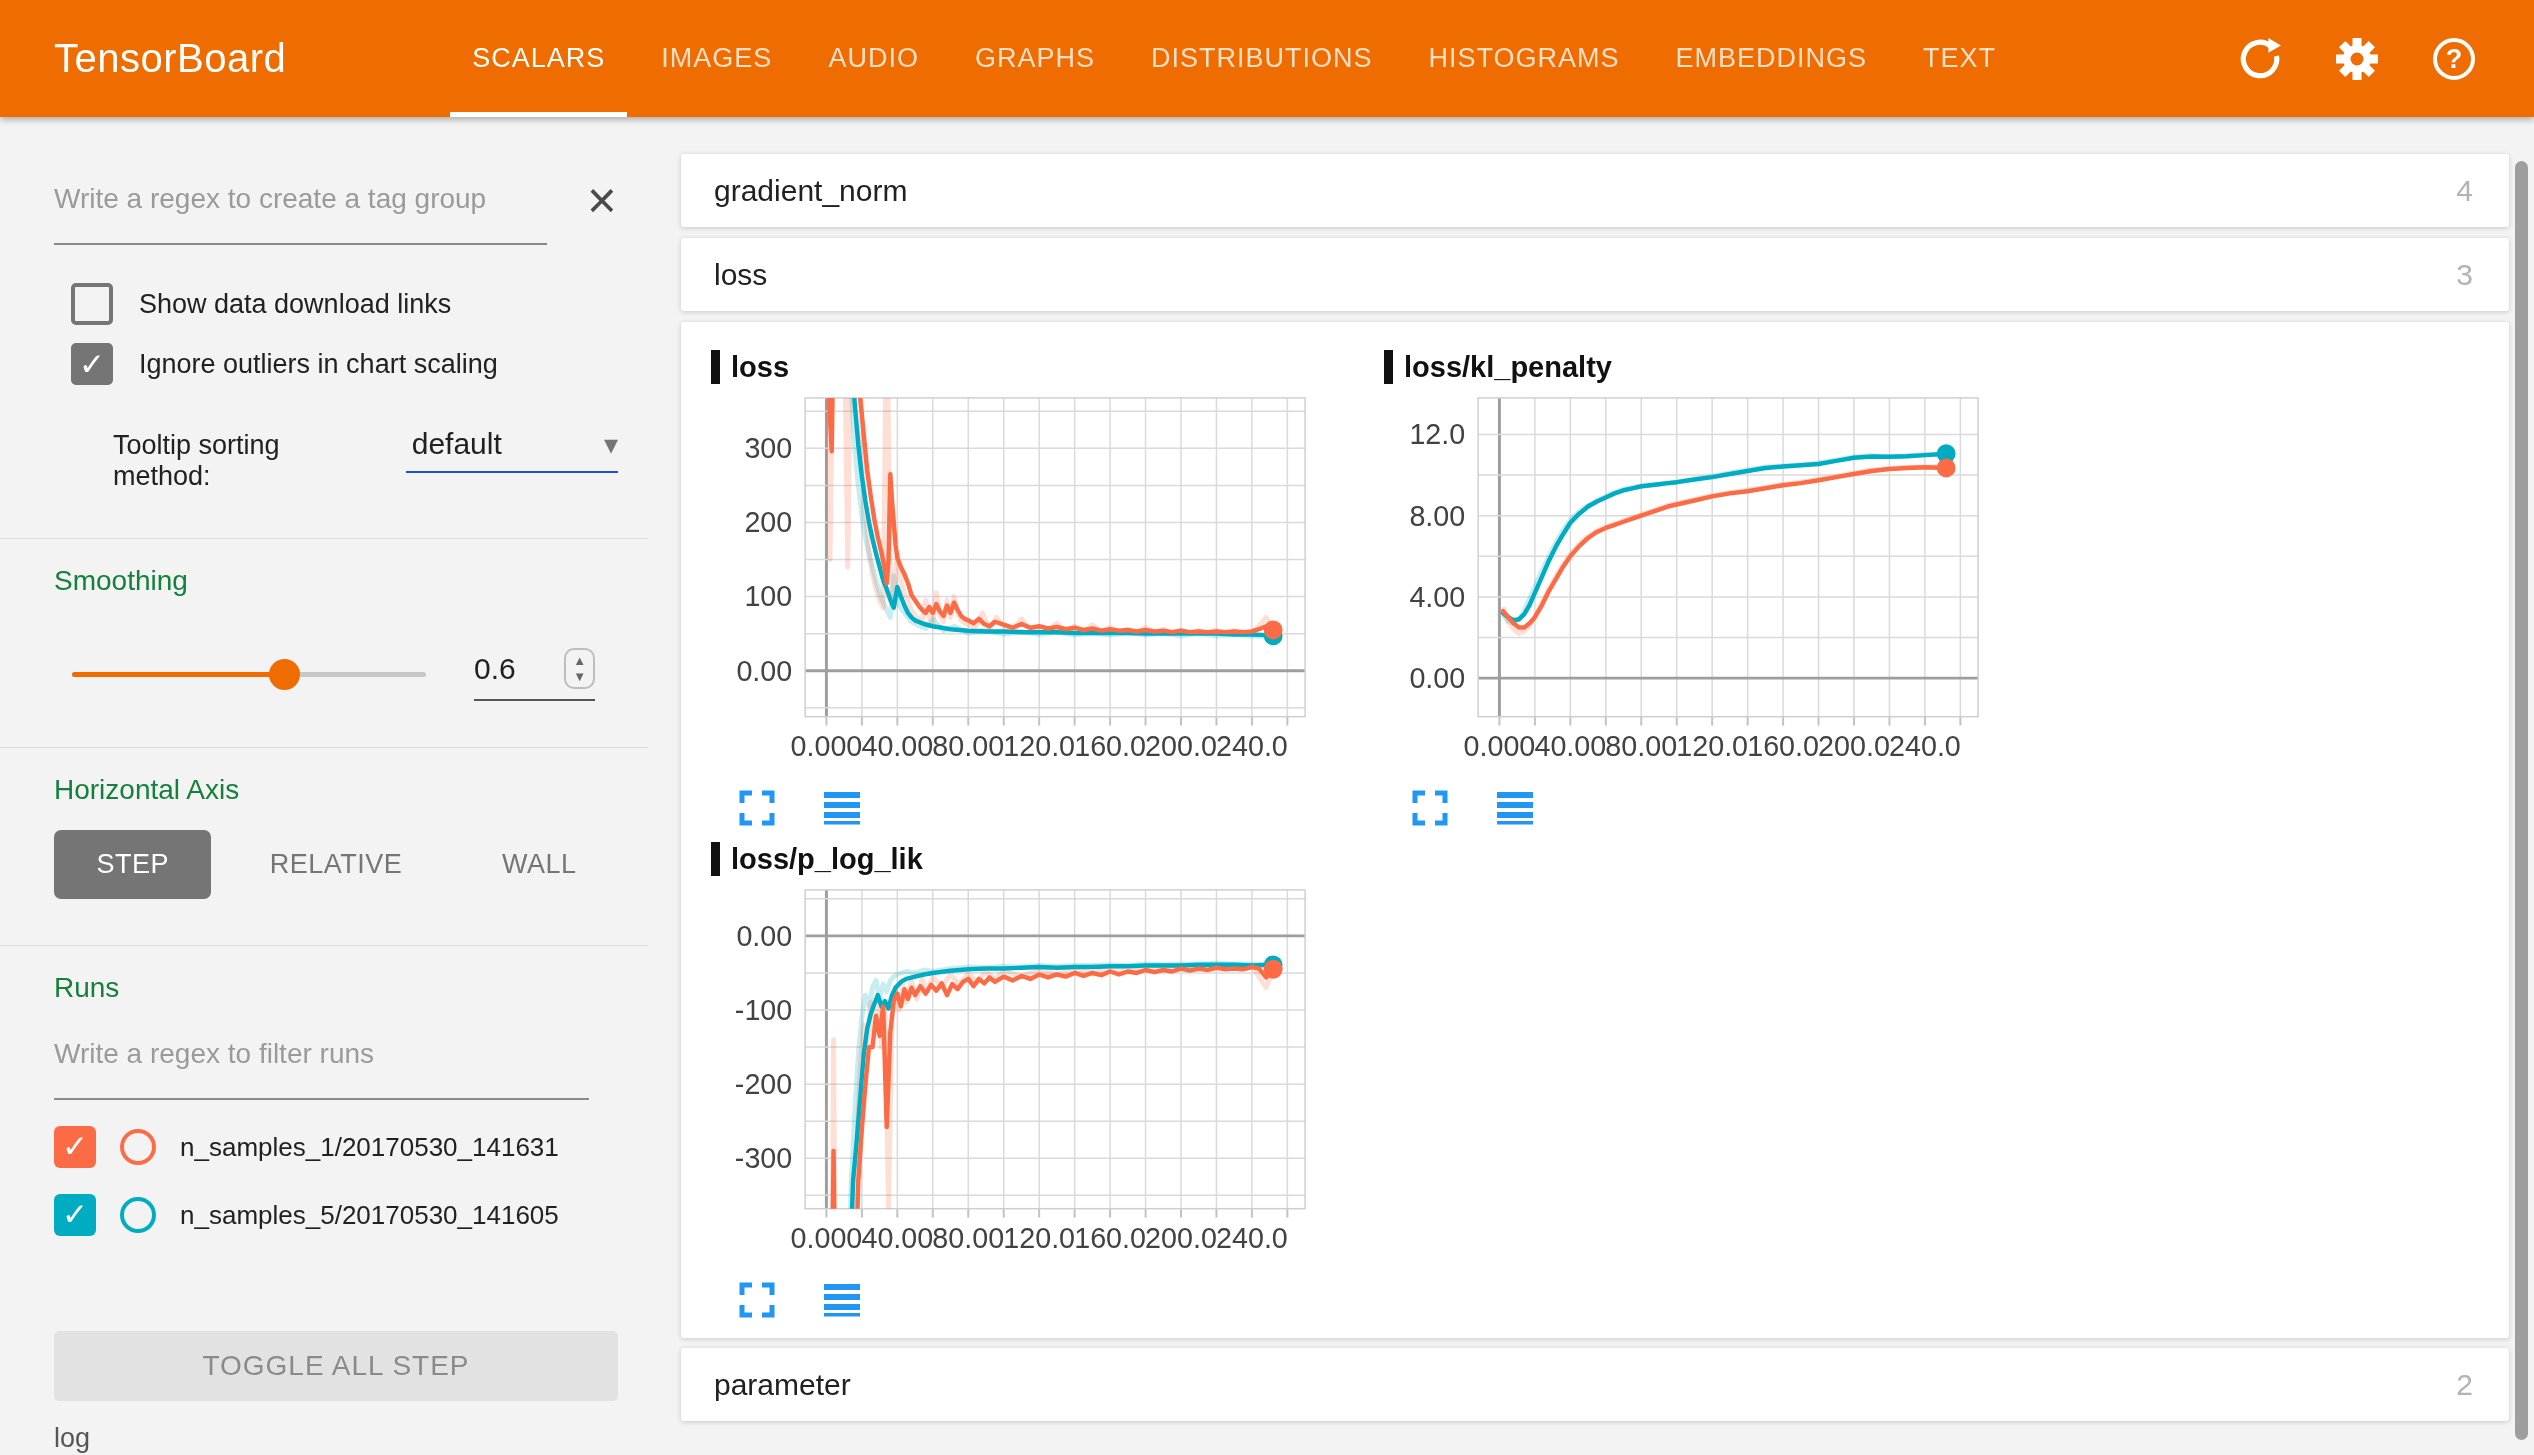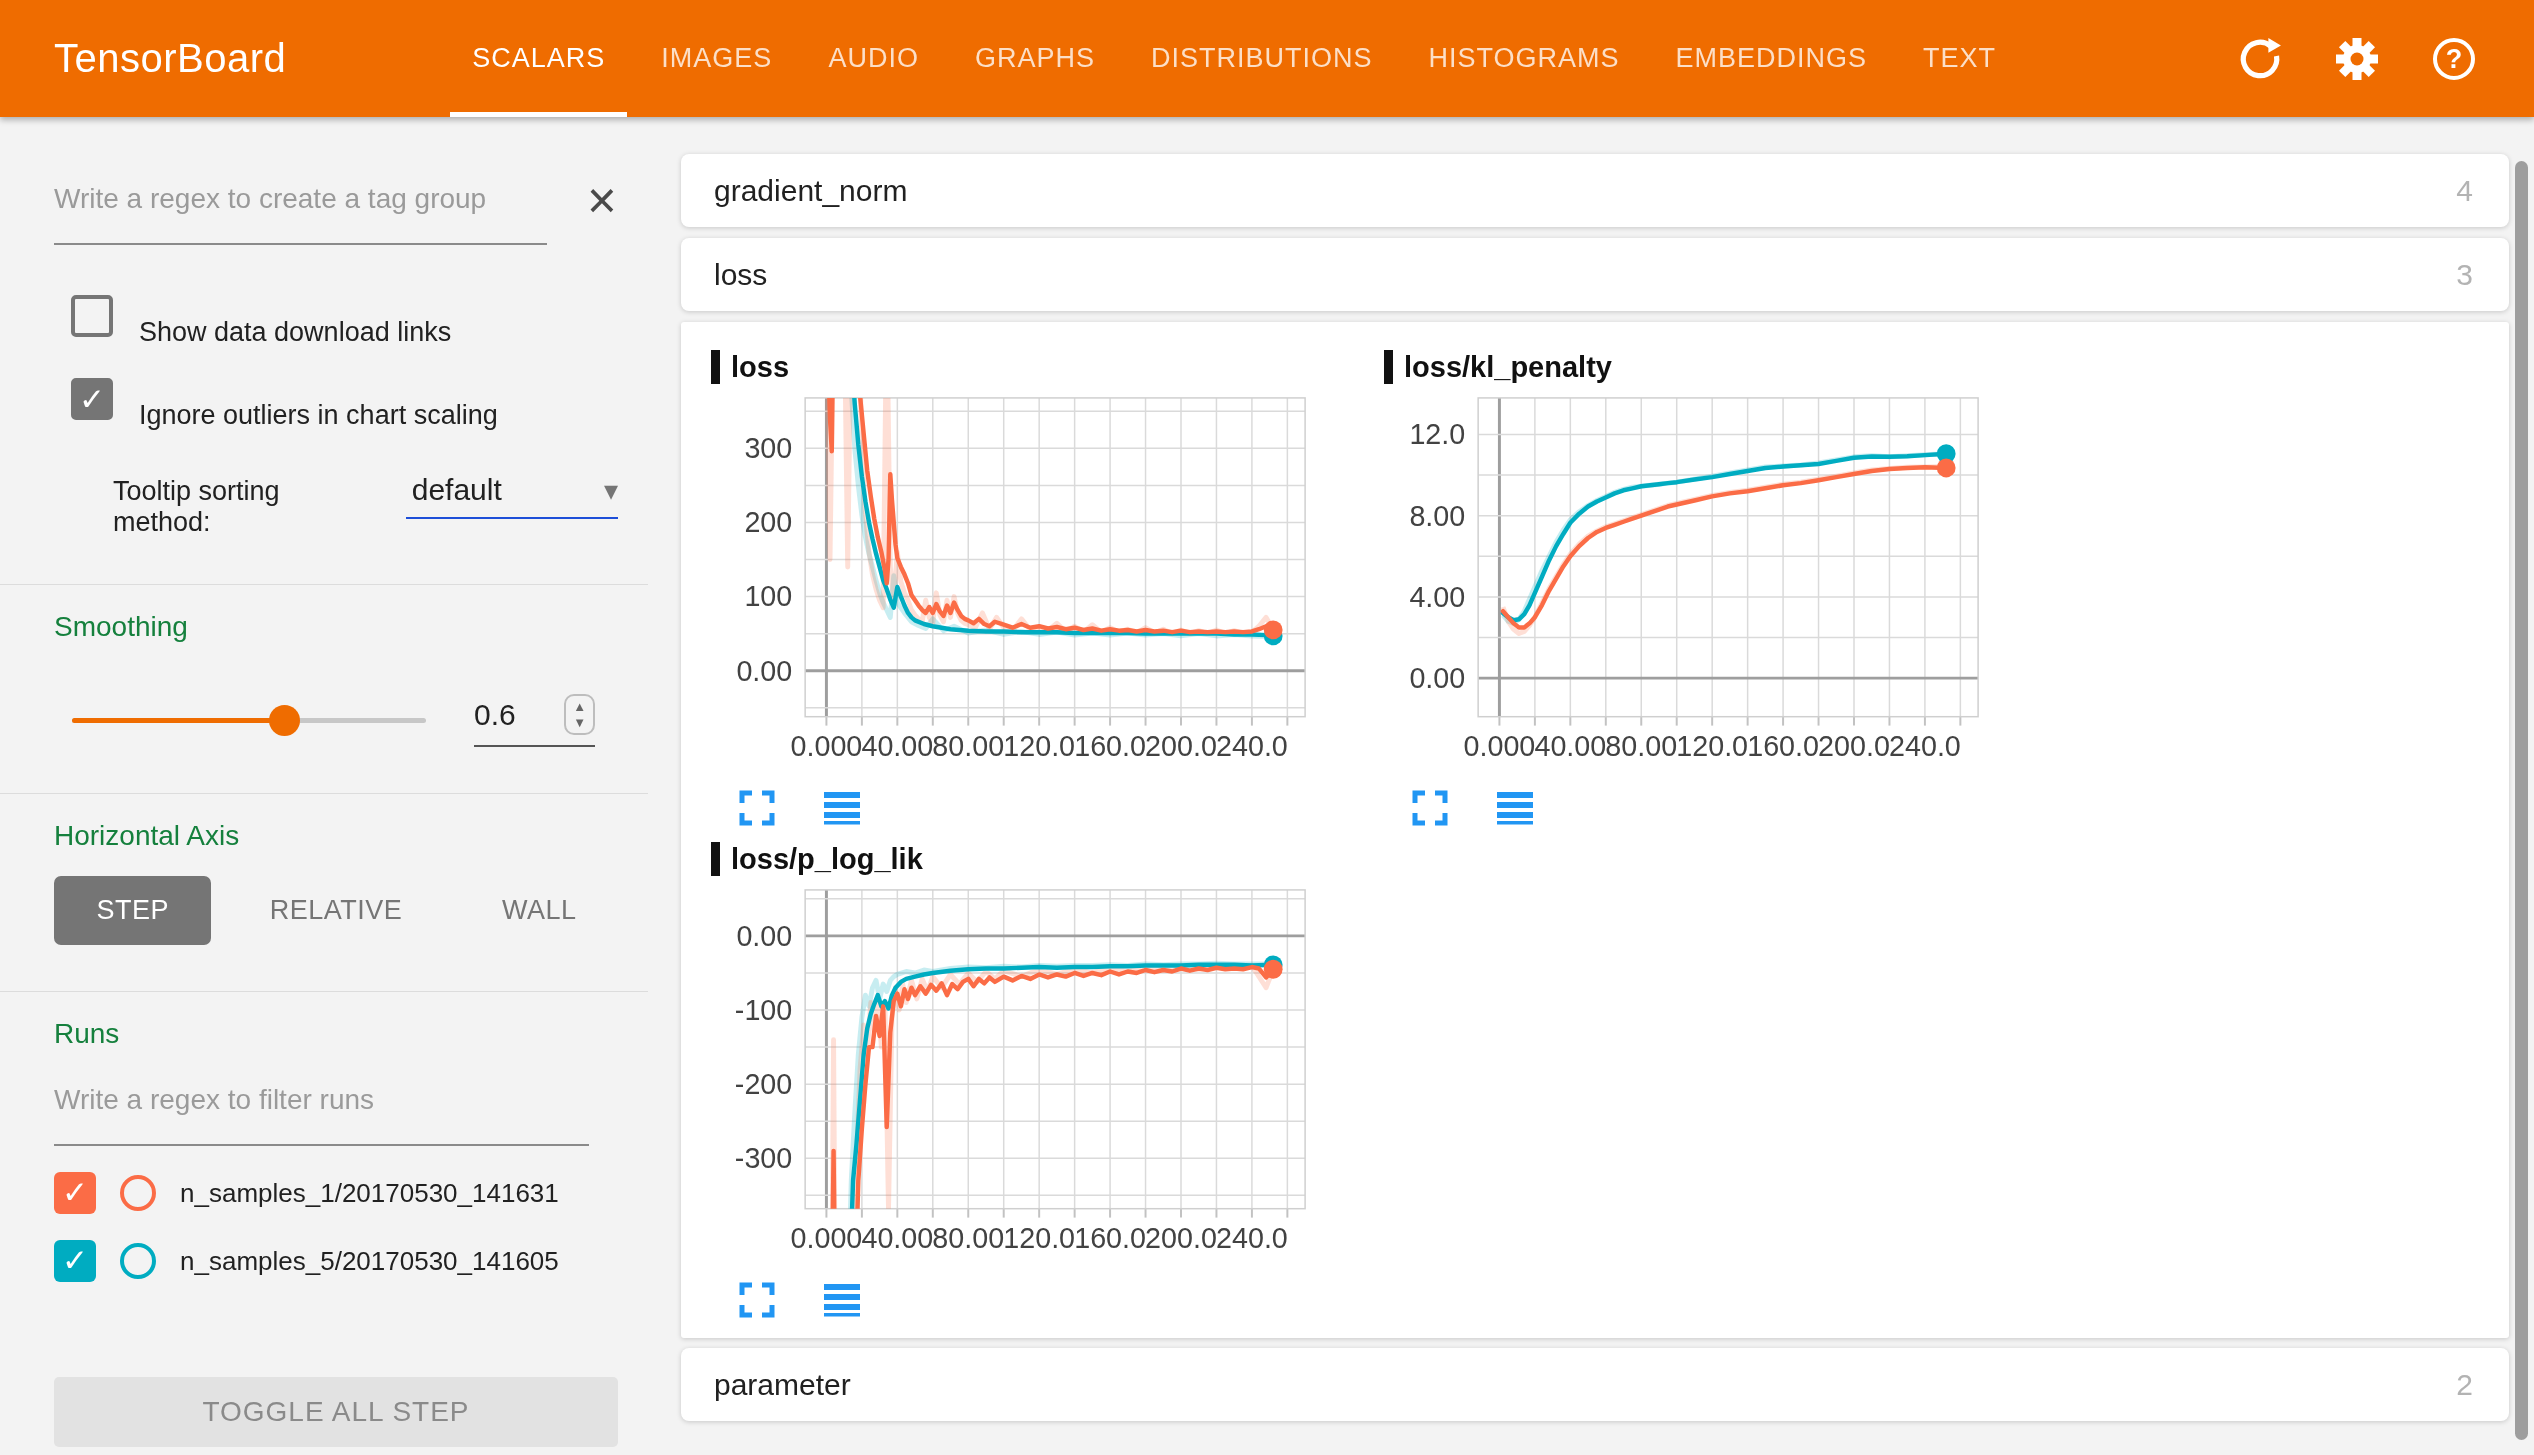--- a/index.html
+++ b/index.html
@@ -29,21 +29,21 @@
   .underline-input { border-bottom:2px solid #8a8a8a; padding-bottom:28px; cursor:text; }
   .tagfilter-row .underline-input { width:493px; }
   .placeholder { color:#9a9a9a; font-size:28px; }
   .xicon { margin-left:40px; margin-top:-8px; font-size:51px; color:#4a4a4a; cursor:pointer; line-height:1; }
 
   .chk-row { display:flex; align-items:center; margin:38px 0 0 17px; cursor:pointer; }
   .chk-row + .chk-row { margin-top:18px; }
   .chk { width:42px; height:42px; border:4px solid #757575; border-radius:5px; flex:none;
     font-size:31px; color:#fff; text-align:center; line-height:36px; }
   .chk.checked { background:#757575; }
-  .chk-label { font-size:27px; color:#212121; margin-left:26px;margin-top:34px; }
+  .chk-label { font-size:27px; color:#212121; margin-left:26px; }
 
   .tooltip-row { display:flex; align-items:baseline; margin:42px 0 0 59px; }
   .tt-label { font-size:27px; color:#212121; }
   .dropdown { margin-left:22px; border-bottom:2px solid #1d4ed8; padding:0 0 10px 6px;
     width:213px; display:flex; justify-content:space-between; align-items:baseline; cursor:pointer; }
   .dropdown .val { font-size:30px; color:#212121; }
   .caret { color:#757575; font-size:28px; }
 
   hr { border:none; border-top:1px solid #dcdcdc; margin:46px -30px 0 -54px; }
 
@@ -74,21 +74,21 @@
   .run-circle { width:36px; height:36px; border-radius:50%; border:4px solid; margin-left:24px;
     flex:none; cursor:pointer; }
   .run-name { font-size:26px; color:#212121; margin-left:24px; }
 
   .toggle-all { display:block; width:100%; margin-top:95px; background:#e2e2e2; border:none;
     border-radius:5px; color:#8a8a8a; font-size:28px; letter-spacing:1px; padding:19px 0;
     cursor:pointer; font-family:inherit; }
   .log-label { font-size:27px; color:#555; margin-top:22px; }
 
   
-  .section-card { height:73px; background:#fff; border-radius:8px;
+  .section-card { height:73px; background:#fff; border-radius:3px;
     box-shadow:0 1px 5px rgba(0,0,0,.18); display:flex; align-items:center;
     justify-content:space-between; padding:0 36px 0 33px; margin-bottom:11px; cursor:pointer; }
   .sec-title { font-size:30px; color:#212121; }
   .sec-count { font-size:30px; color:#b3b3b3; }
   .charts-card { background:#fff; border-radius:3px; box-shadow:0 1px 5px rgba(0,0,0,.18);
     height:1016px; margin-bottom:10px; padding:26px 0 0 30px; overflow:hidden; }
   .charts-grid { display:flex; flex-wrap:wrap; width:1406px; }
   .chart-cell { width:673px; height:492px; }
   .chart-title { height:38px; display:flex; align-items:center; gap:11px; }
   .tbar { width:9px; height:34px; background:#111; flex:none; }

